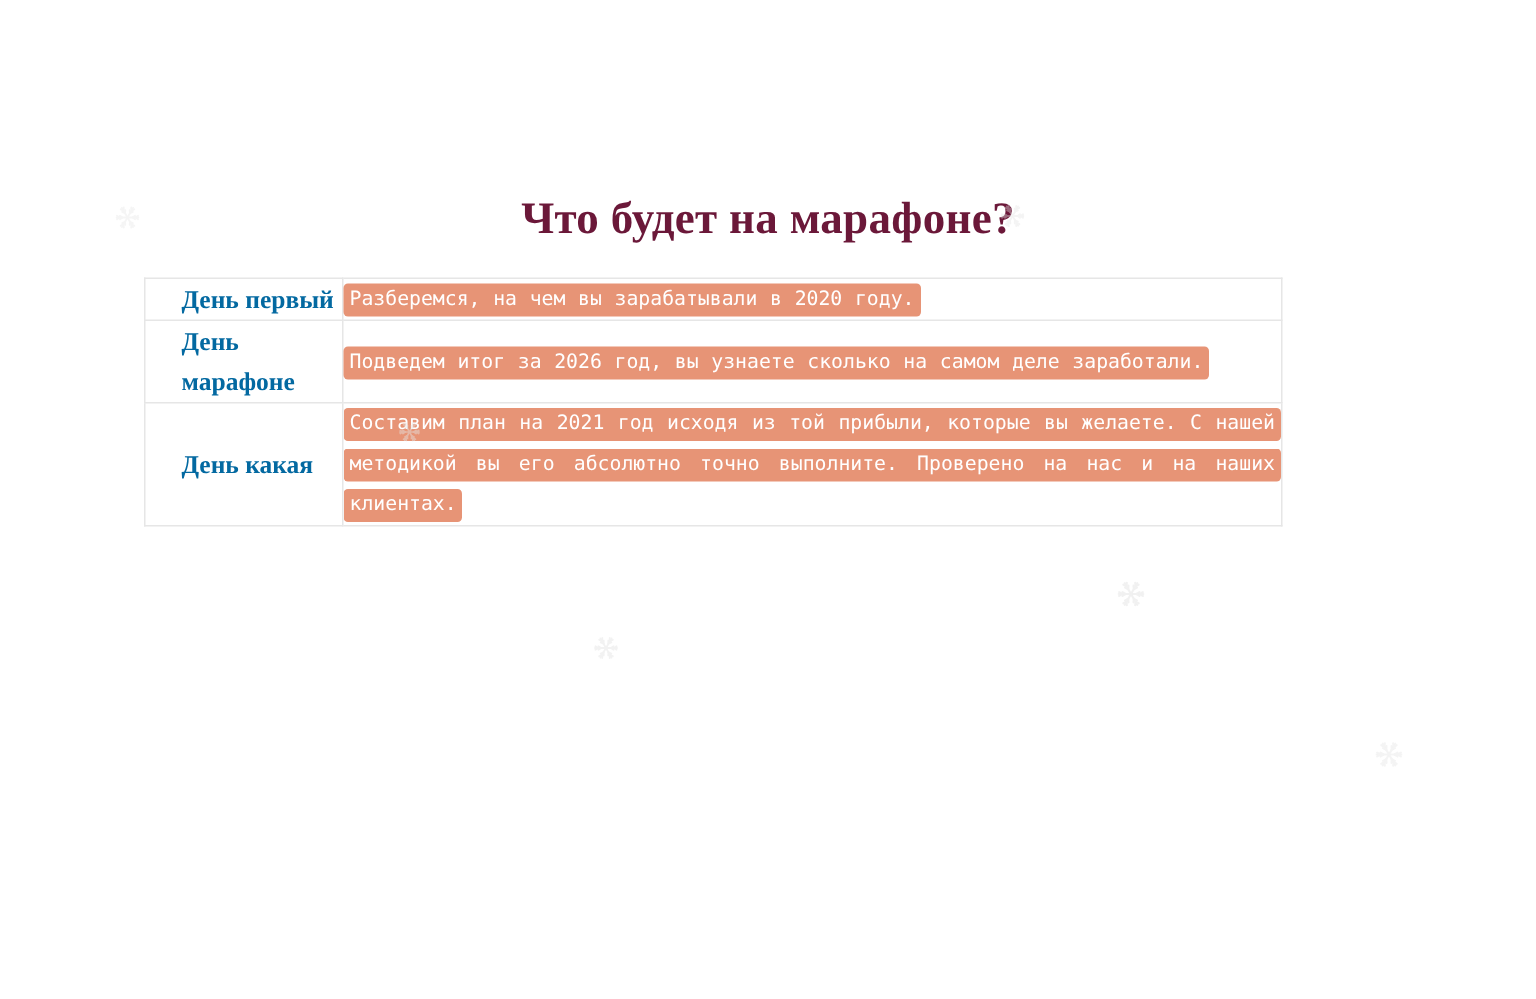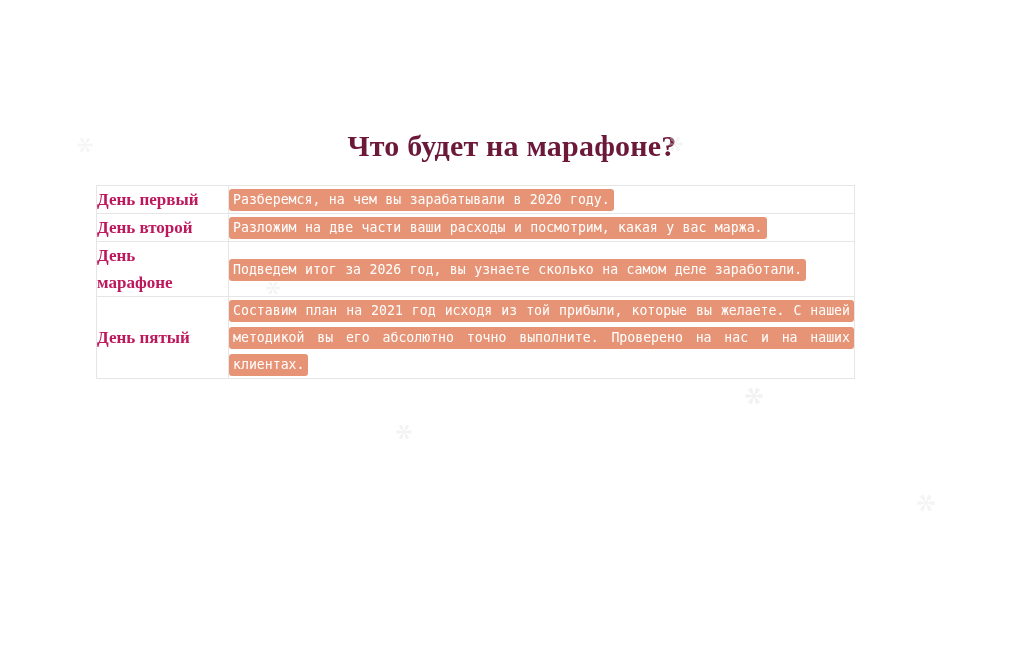--- a/index.html
+++ b/index.html
@@ -58,24 +58,25 @@
   .col-day   { width: 132px; }
   .col-desc  { width: 626px; }
 
   .day-cell {
     padding: 14px 0 14px 16px;
   }
   .day-label {
     font-family: "Liberation Serif", "DejaVu Serif", serif;
     font-size: 17px;
     font-weight: 700;
-    color: #be185d;
+    color: #0369a1;
     line-height: 27px;
     display: block;
     max-width: 104px;
+    margin-left: 24px;
   }
 
   .desc-cell {
     padding: 12px 16px 14px 16px;
   }
   .desc-text {
     font-family: "DejaVu Sans Mono", "Liberation Mono", monospace;
     font-size: 13.2px;
     line-height: 27px;
     color: #ffffff;
@@ -123,42 +124,34 @@
 
       <tr>
         <td class="day-cell">
           <span class="day-label">День первый</span>
         </td>
         <td class="desc-cell">
           <p class="desc-text single"><span class="hl">Разберемся, на чем вы зарабатывали в 2020 году.</span></p>
         </td>
       </tr>
 
-      <tr>
-        <td class="day-cell">
-          <span class="day-label">День второй</span>
-        </td>
-        <td class="desc-cell">
-          <p class="desc-text"><span class="hl">Разложим на две части ваши расходы и посмотрим, какая у вас маржа.</span></p>
-        </td>
-      </tr>
 
 
       <tr>
         <td class="day-cell">
           <span class="day-label">День марафоне</span>
         </td>
         <td class="desc-cell">
           <p class="desc-text"><span class="hl">Подведем итог за 2026 год, вы узнаете сколько на самом деле заработали.</span></p>
         </td>
       </tr>
 
       <tr>
         <td class="day-cell">
-          <span class="day-label">День пятый</span>
+          <span class="day-label">День какая</span>
         </td>
         <td class="desc-cell">
           <p class="desc-text"><span class="hl">Составим план на 2021 год исходя из той прибыли, которые вы желаете. С нашей методикой вы его абсолютно точно выполните. Проверено на нас и на наших клиентах.</span></p>
         </td>
       </tr>
 
     </tbody>
   </table>
 
   <div id="snowflake-layer">

